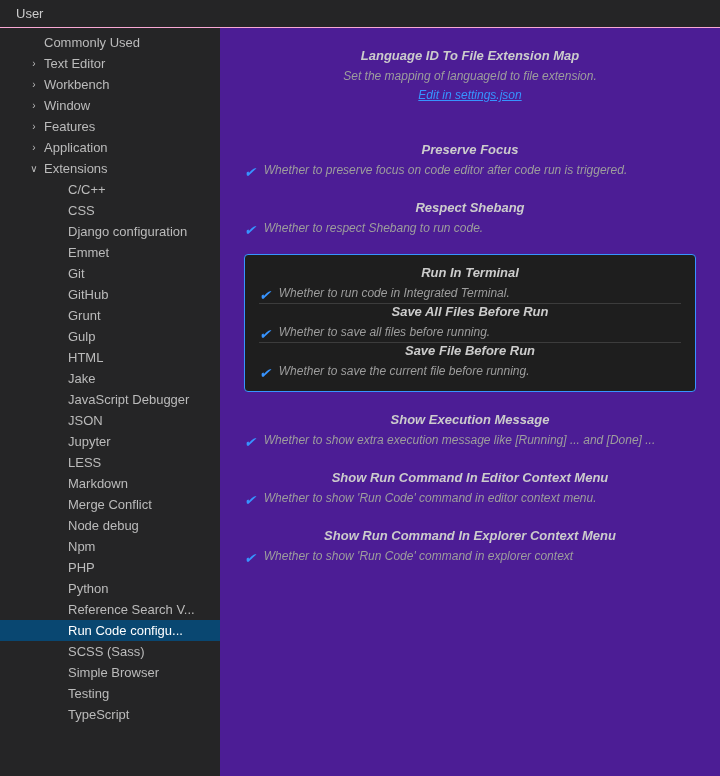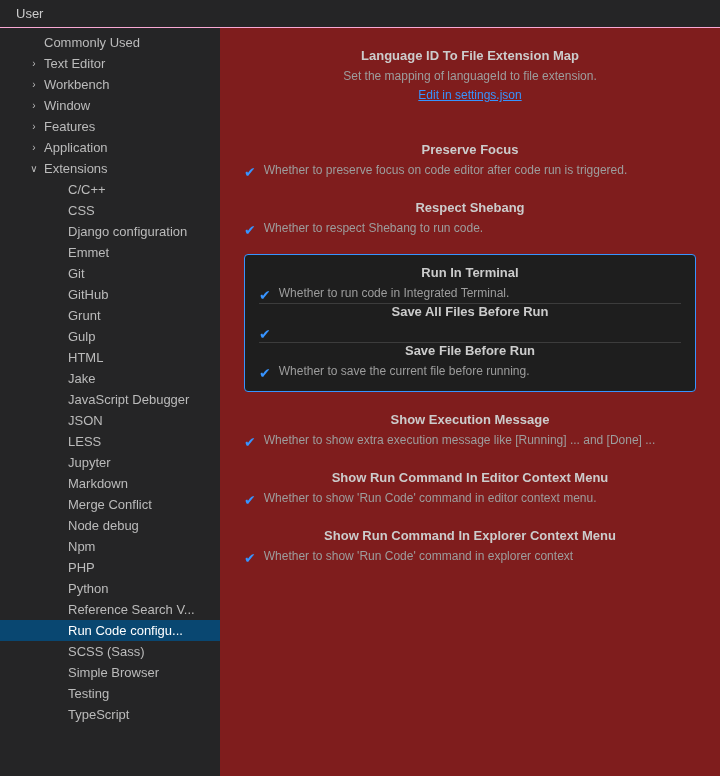--- a/index.html
+++ b/index.html
@@ -57,23 +57,24 @@
     .sidebar-item .chevron {
       font-size: 10px;
       width: 12px;
       display: inline-block;
     }
     .sidebar-item.indent1 { padding-left: 28px; }
     .sidebar-item.indent2 { padding-left: 52px; }
     
     .content {
       flex: 1;
-      background: #7f1d1d;
+      background: #4c1d95;
       overflow-y: auto;
       padding: 0 24px 24px 24px;
+      font-style: italic;
     }
     .content::-webkit-scrollbar { width: 6px; }
     .content::-webkit-scrollbar-thumb { background: #424242; }
     .section {
       margin-top: 20px;
     }
     .section-title {
       font-size: 13px;
       font-weight: 700;
       color: #cccccc;
@@ -205,25 +206,25 @@
       <div class="sidebar-item indent2">
         <span class="chevron"></span>
         <span>JavaScript Debugger</span>
       </div>
       <div class="sidebar-item indent2">
         <span class="chevron"></span>
         <span>JSON</span>
       </div>
       <div class="sidebar-item indent2">
         <span class="chevron"></span>
+        <span>Jupyter</span>
+      </div>
+      <div class="sidebar-item indent2">
+        <span class="chevron"></span>
         <span>LESS</span>
-      </div>
-      <div class="sidebar-item indent2">
-        <span class="chevron"></span>
-        <span>Jupyter</span>
       </div>
       <div class="sidebar-item indent2">
         <span class="chevron"></span>
         <span>Markdown</span>
       </div>
       <div class="sidebar-item indent2">
         <span class="chevron"></span>
         <span>Merge Conflict</span>
       </div>
       <div class="sidebar-item indent2">
@@ -290,20 +291,21 @@
           <div class="checkbox-row">
             <span class="checkbox-icon">✔</span>
             <span class="checkbox-text">Whether to run code in Integrated Terminal.</span>
           </div>
         </div>
         <hr class="divider">
         <div class="section">
           <div class="section-title">Save All Files Before Run</div>
           <div class="checkbox-row">
             <span class="checkbox-icon">✔</span>
+            <span class="checkbox-text">Whether to save all files before running.</span>
           </div>
         </div>
         <hr class="divider">
         <div class="section">
           <div class="section-title">Save File Before Run</div>
           <div class="checkbox-row">
             <span class="checkbox-icon">✔</span>
             <span class="checkbox-text">Whether to save the current file before running.</span>
           </div>
         </div>

